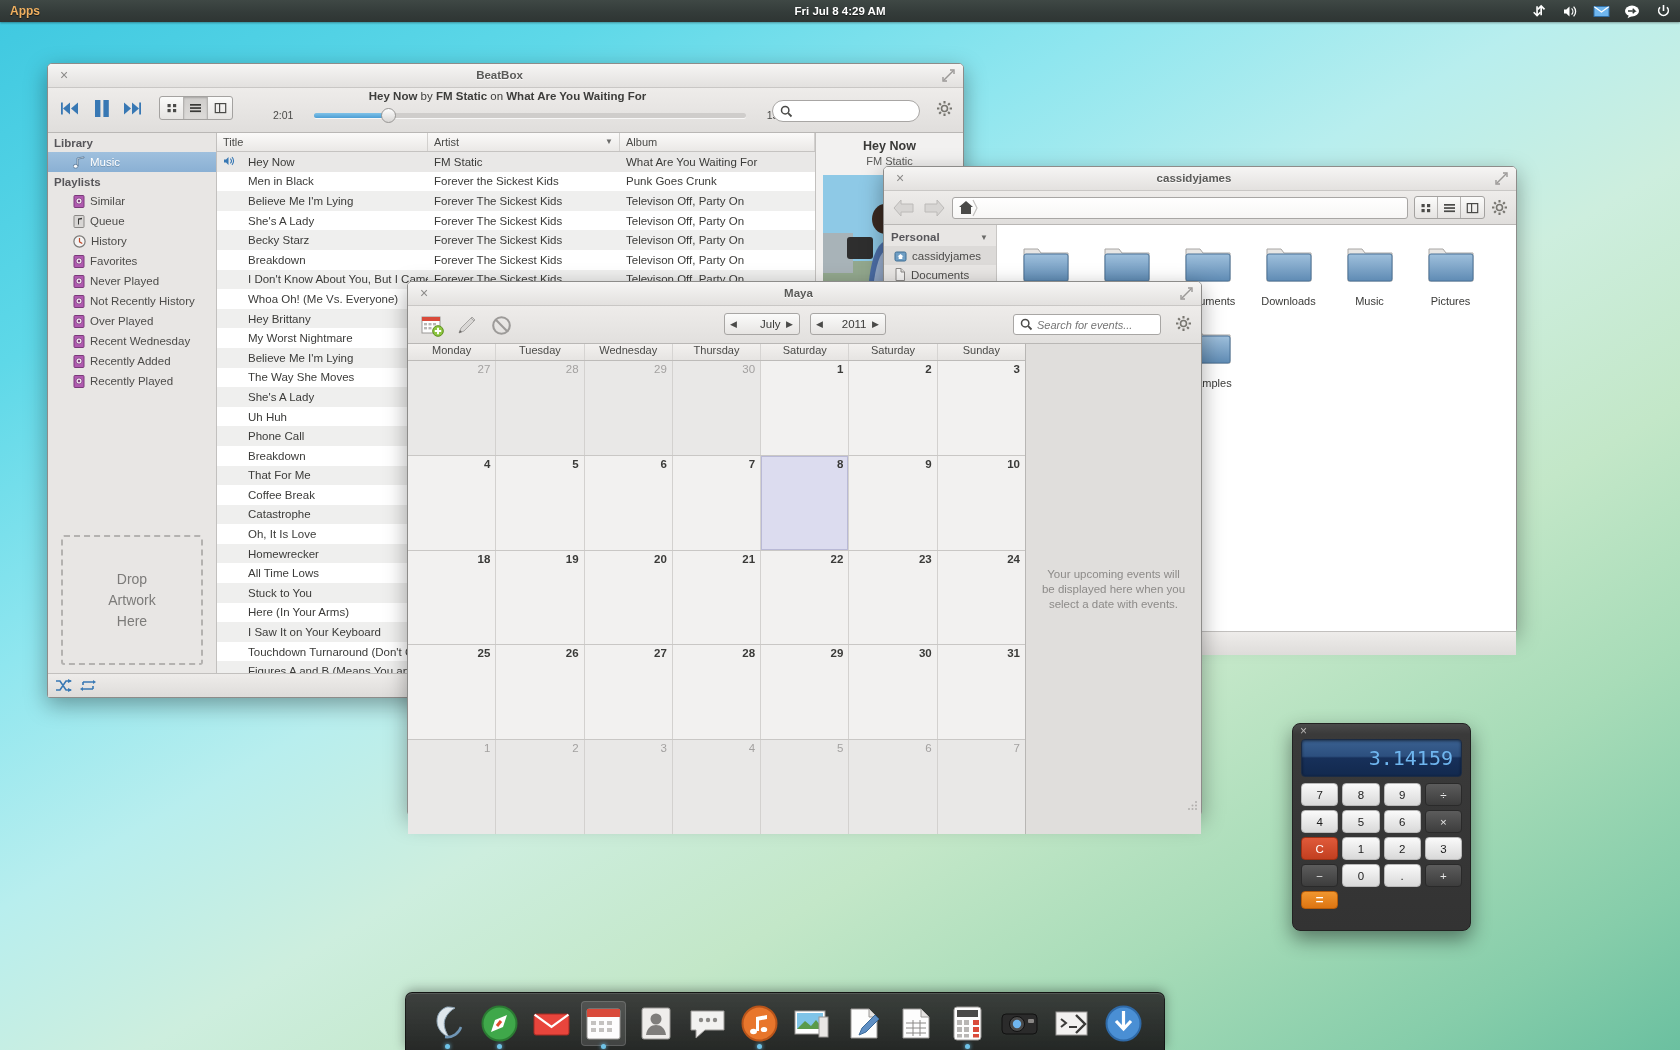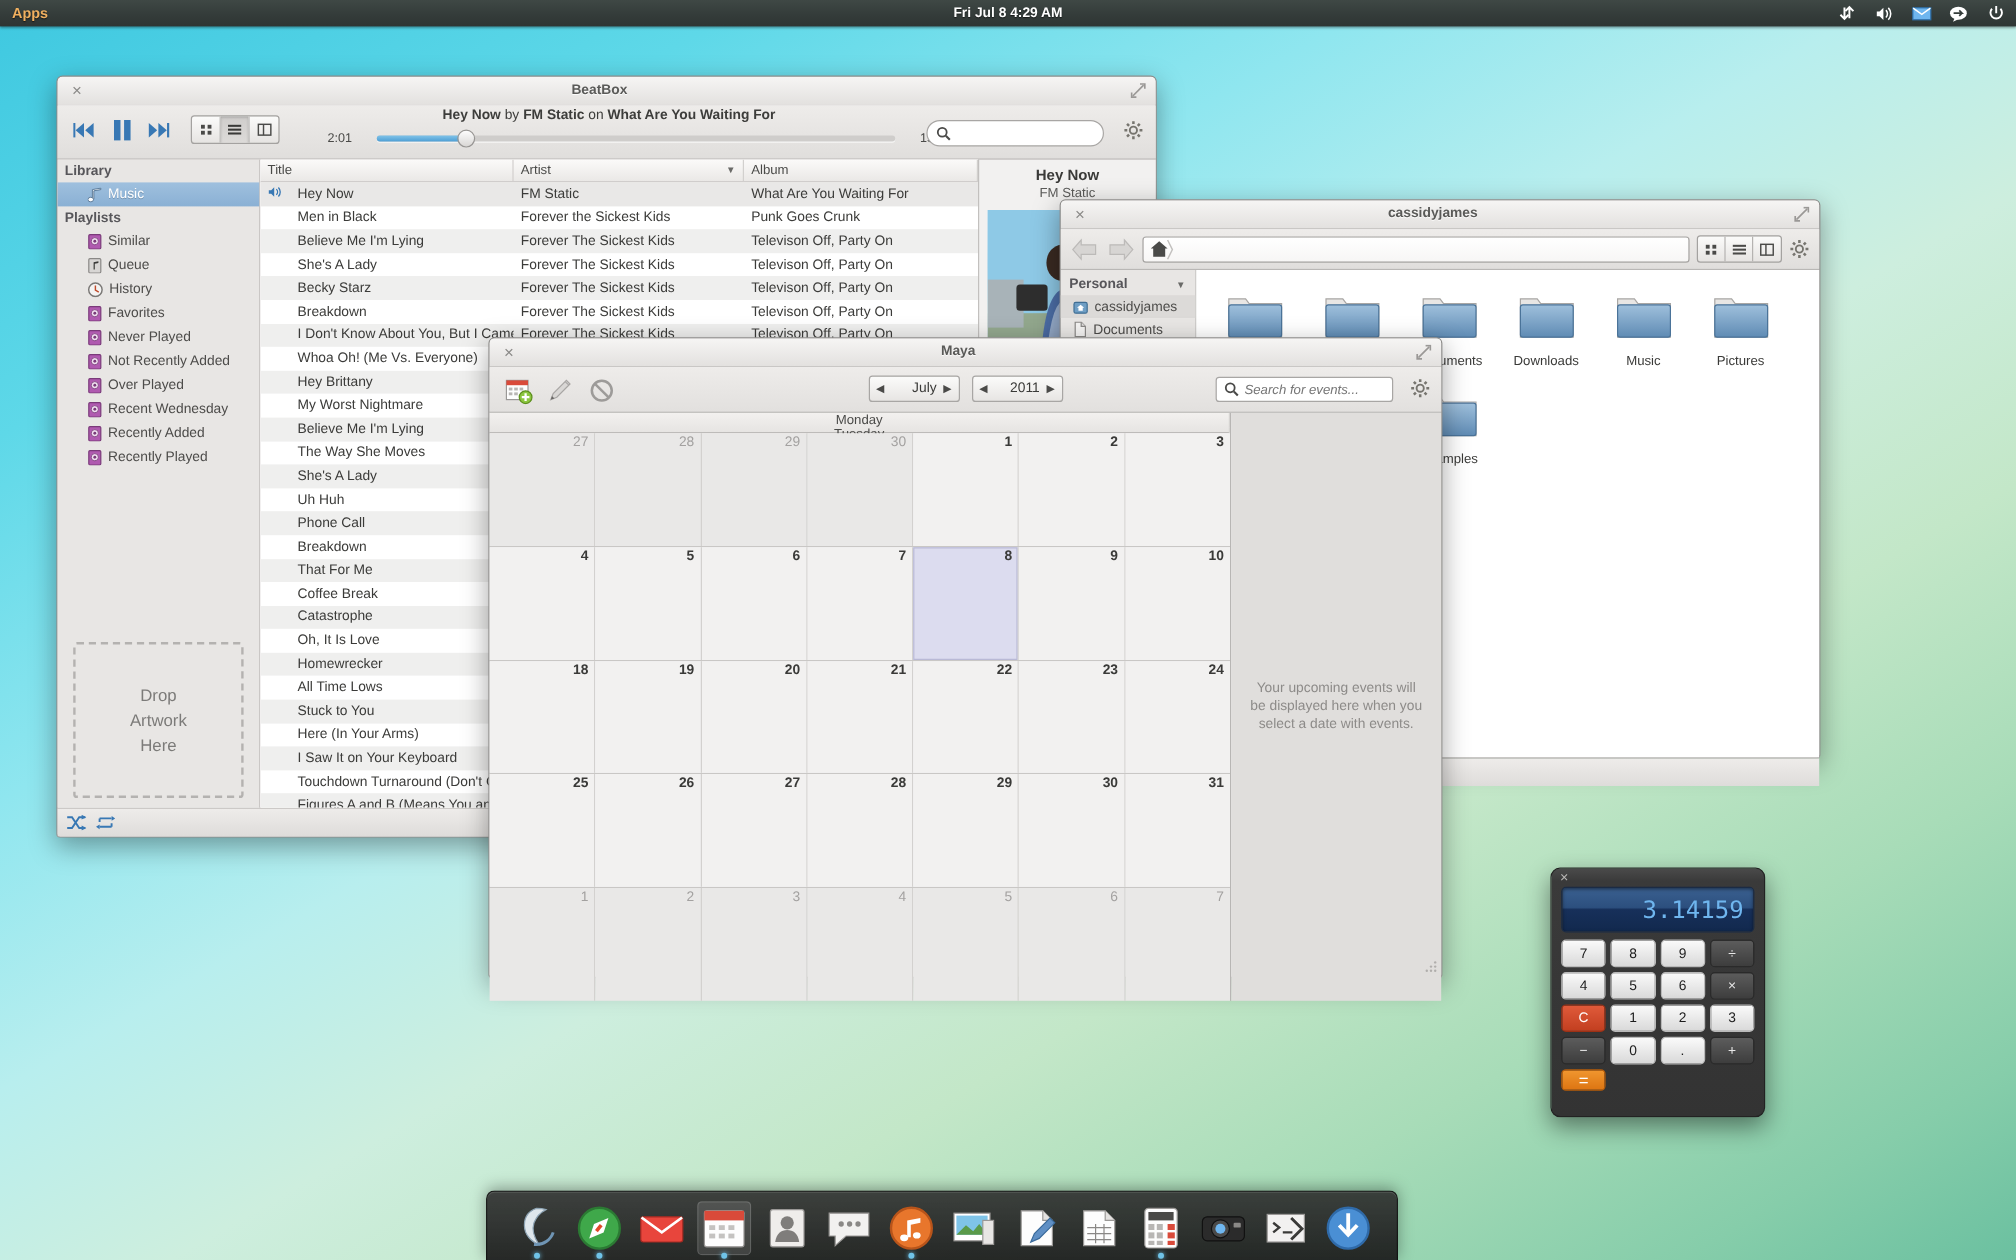--- a/index.html
+++ b/index.html
@@ -138,21 +138,21 @@
   .m-tool { width:26px; height:26px; display:flex; align-items:center; justify-content:center; cursor:pointer; }
   #m-nav { position:absolute; left:0; right:0; top:7px; display:flex; justify-content:center; gap:10px; }
   .spin { display:flex; align-items:center; border:1px solid #a8a6a4; border-radius:3px; background:linear-gradient(180deg,#fbfbfa,#e7e5e3); height:22px; }
   .spin .ar { width:18px; text-align:center; cursor:pointer; font-size:9px; color:#4a4a48; }
   .spin .lb { min-width:38px; text-align:right; font-size:11.5px; color:#3a3a38; }
   #m-search { position:absolute; right:40px; top:8px; width:148px; height:21px; background:#fff; border:1px solid #a8a6a4; border-radius:3px; display:flex; align-items:center; padding-left:6px; gap:4px; }
   #m-search input { border:none; outline:none; font-size:11px; font-style:italic; color:#8d8b89; font-family:"Liberation Sans",sans-serif; width:110px; background:transparent; }
   #m-gear { position:absolute; right:9px; top:9px; cursor:pointer; }
   #m-body { display:flex; height:calc(100% - 38px - 4px); }
   #m-cal { flex:1; display:flex; flex-direction:column; border-right:1px solid #b8b6b4; }
-  #m-dows { display:flex; height:17px; background:linear-gradient(180deg,#f3f1ef,#e6e4e2); border-bottom:1px solid #bdbbb9;flex-direction:column; }
+  #m-dows { display:flex; height:17px; background:linear-gradient(180deg,#f3f1ef,#e6e4e2); border-bottom:1px solid #bdbbb9; }
   #m-dows div { flex:1; text-align:center; font-size:11px; color:#4a4a48; border-right:1px solid #d6d4d2; }
   #m-dows div:last-child { border-right:none; }
   #m-grid { flex:1; display:flex; flex-direction:column; }
   .wk { flex:1; display:flex; border-bottom:1px solid #c9c7c5; }
   .wk:last-child { border-bottom:none; }
   .dc { flex:1; border-right:1px solid #d3d1cf; background:#f2f1f0; position:relative; cursor:pointer; }
   .dc:last-child { border-right:none; }
   .dc .n { position:absolute; right:5px; top:2px; font-size:11.5px; color:#3a3a38; font-weight:bold; }
   .dc.dim { background:#e9e8e7; }
   .dc.dim .n { color:#a3a1a0; font-weight:normal; }
@@ -382,21 +382,21 @@
     <span>Never Played</span>
           </div>
           <div class="side-item">
     <span style="display:flex">
               <svg width="12" height="13" viewBox="0 0 12 13">
                 <rect x="1" y="0.5" width="10" height="12" rx="1" fill="#b05ab0" stroke="#7a3a7a"></rect>
                 <circle cx="6" cy="6" r="3" fill="#f0e0f0" stroke="#7a3a7a" stroke-width=".7"></circle>
                 <circle cx="6" cy="6" r="1.2" fill="#7a3a7a"></circle>
               </svg>
             </span>
-    <span>Not Recently Added</span>
+    <span>Not Recently History</span>
           </div>
           <div class="side-item">
     <span style="display:flex">
               <svg width="12" height="13" viewBox="0 0 12 13">
                 <rect x="1" y="0.5" width="10" height="12" rx="1" fill="#b05ab0" stroke="#7a3a7a"></rect>
                 <circle cx="6" cy="6" r="3" fill="#f0e0f0" stroke="#7a3a7a" stroke-width=".7"></circle>
                 <circle cx="6" cy="6" r="1.2" fill="#7a3a7a"></circle>
               </svg>
             </span>
     <span>Over Played</span>

